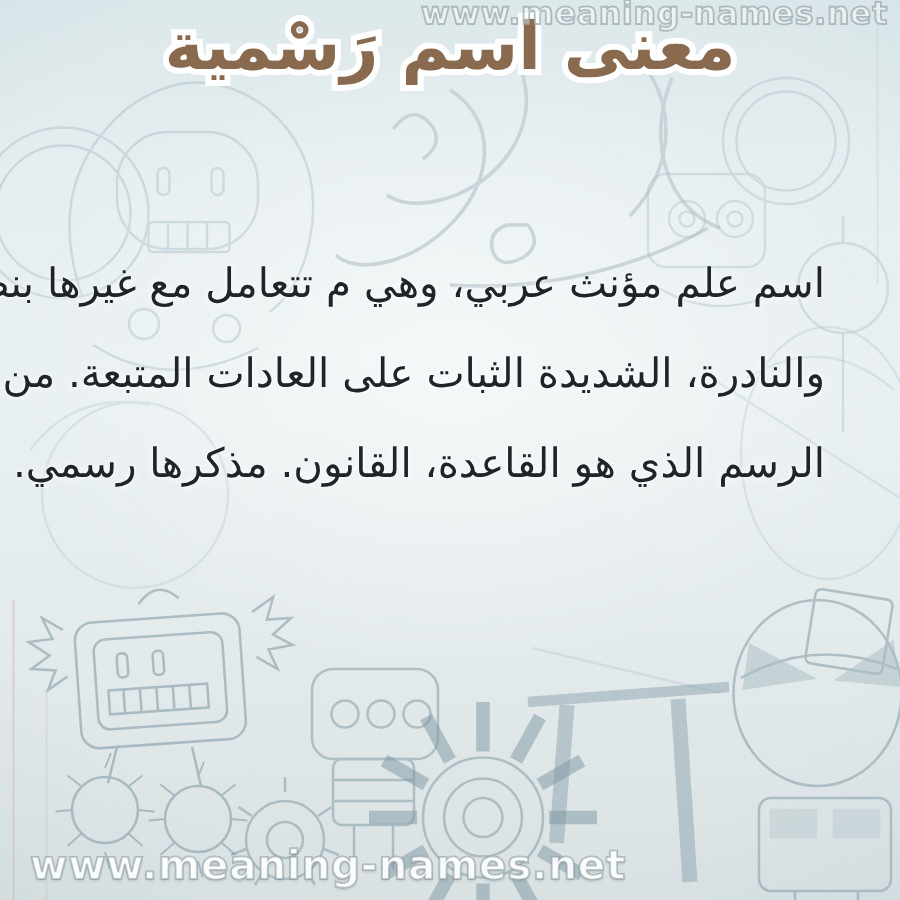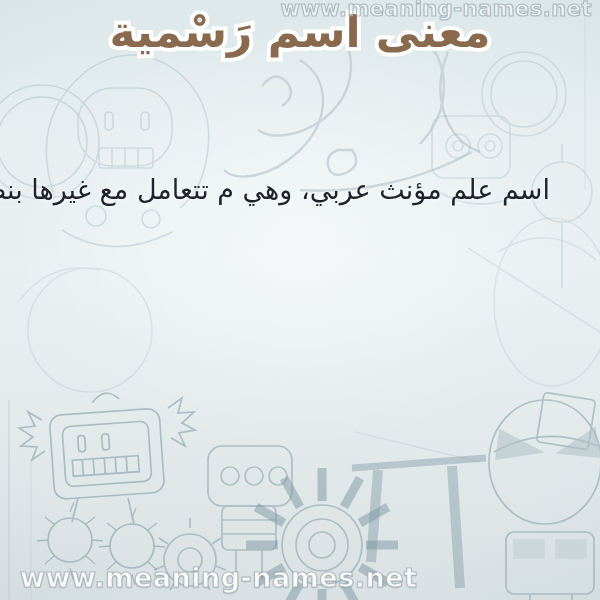--- a/index.html
+++ b/index.html
@@ -208,15 +208,17 @@
 
 <div class="wm wm-top">www.meaning-names.net</div>
 
 <div class="title-wrap">
   <span class="stroke">معنى اسم رَسْمية</span>
   <span class="fill">معنى اسم رَسْمية</span>
 </div>
 
 <div class="meaning">
   <div class="line">اسم علم مؤنث عربي، وهي م تتعامل مع غيرها بنظام،</div>
+  <div class="line">والنادرة، الشديدة الثبات على العادات المتبعة. من</div>
+  <div class="line">الرسم الذي هو القاعدة، القانون. مذكرها رسمي.</div>
 </div>
 
 <div class="wm wm-bottom">www.meaning-names.net</div>
 
 </body></html>

